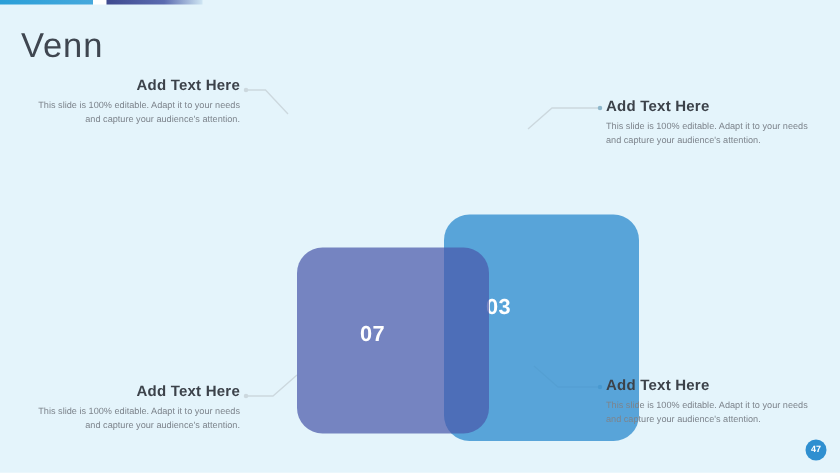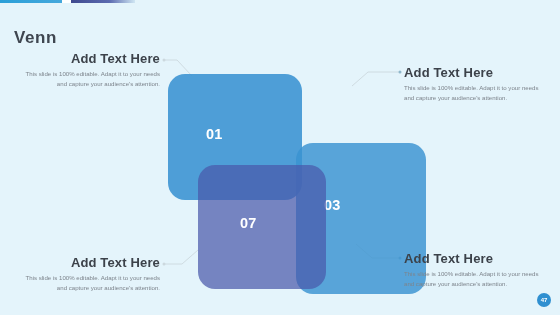--- a/index.html
+++ b/index.html
@@ -44,23 +44,23 @@
   .top-bar .seg-b {
     width: 64px;
     height: 100%;
     background: linear-gradient(90deg, #3f4a8f 0%, #5b6bb0 60%, #cfe6f3 100%);
   }
 
   
   .page-title {
     position: absolute;
     left: 14px;
-    top: 29px;
-    font-size: 17px;
-    font-weight: 700;
+    top: 19px;
+    font-size: 23px;
+    font-weight: 400;
     color: #3f4650;
     letter-spacing: 0.6px;
     line-height: 1;
   }
 
   
   .leaders {
     position: absolute;
     left: 0;
     top: 0;
@@ -68,21 +68,21 @@
     height: 315px;
     pointer-events: none;
   }
 
   
   .callout {
     position: absolute;
     width: 142px;
   }
   .callout .c-title {
-    font-size: 13px;
+    font-size: 10px;
     font-weight: bold;
     color: #3c424a;
     letter-spacing: 0.15px;
     margin-bottom: 2.5px;
     line-height: 1.1;
   }
   .callout .c-body {
     font-size: 6.1px;
     color: #7d848c;
     line-height: 1.62;
@@ -186,23 +186,20 @@
     <circle cx="400" cy="72" r="1.5" fill="#8fb8cc"></circle>
 
     <polyline points="163,264 182,264 198,250" fill="none" stroke="#ccd8de" stroke-width="0.9"></polyline>
     <circle cx="164" cy="264" r="1.5" fill="#ccd8de"></circle>
 
     <polyline points="400,258 372,258 356,244" fill="none" stroke="#ccd8de" stroke-width="0.9"></polyline>
     <circle cx="400" cy="258" r="1.5" fill="#8fb8cc"></circle>
   </svg>
 
   <div class="venn">
-    <div class="sq" id="sq-01">
-      <span class="num">01</span>
-    </div>
     <div class="sq" id="sq-03">
       <span class="num">03</span>
     </div>
     <div class="sq" id="sq-04">
       <span class="num">07</span>
     </div>
   </div>
 
   <div class="callout align-right" id="callout-tl">
     <div class="c-title">Add Text Here</div>

